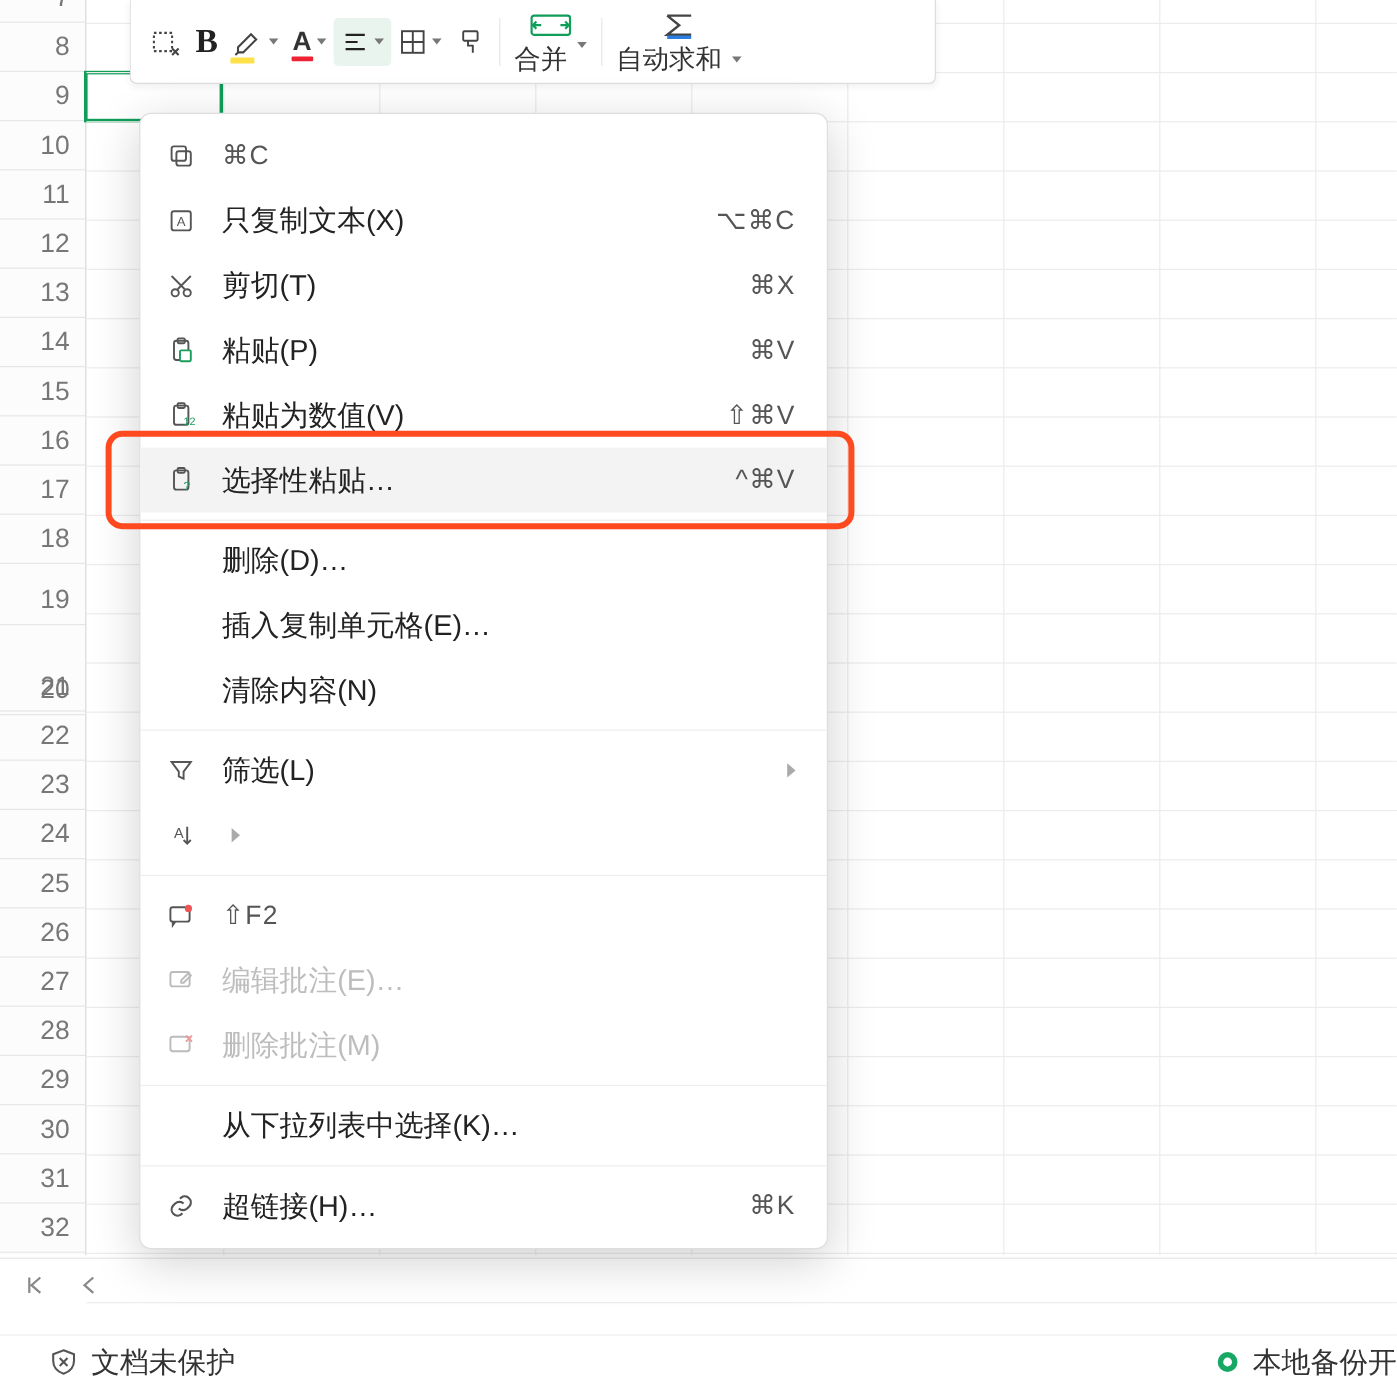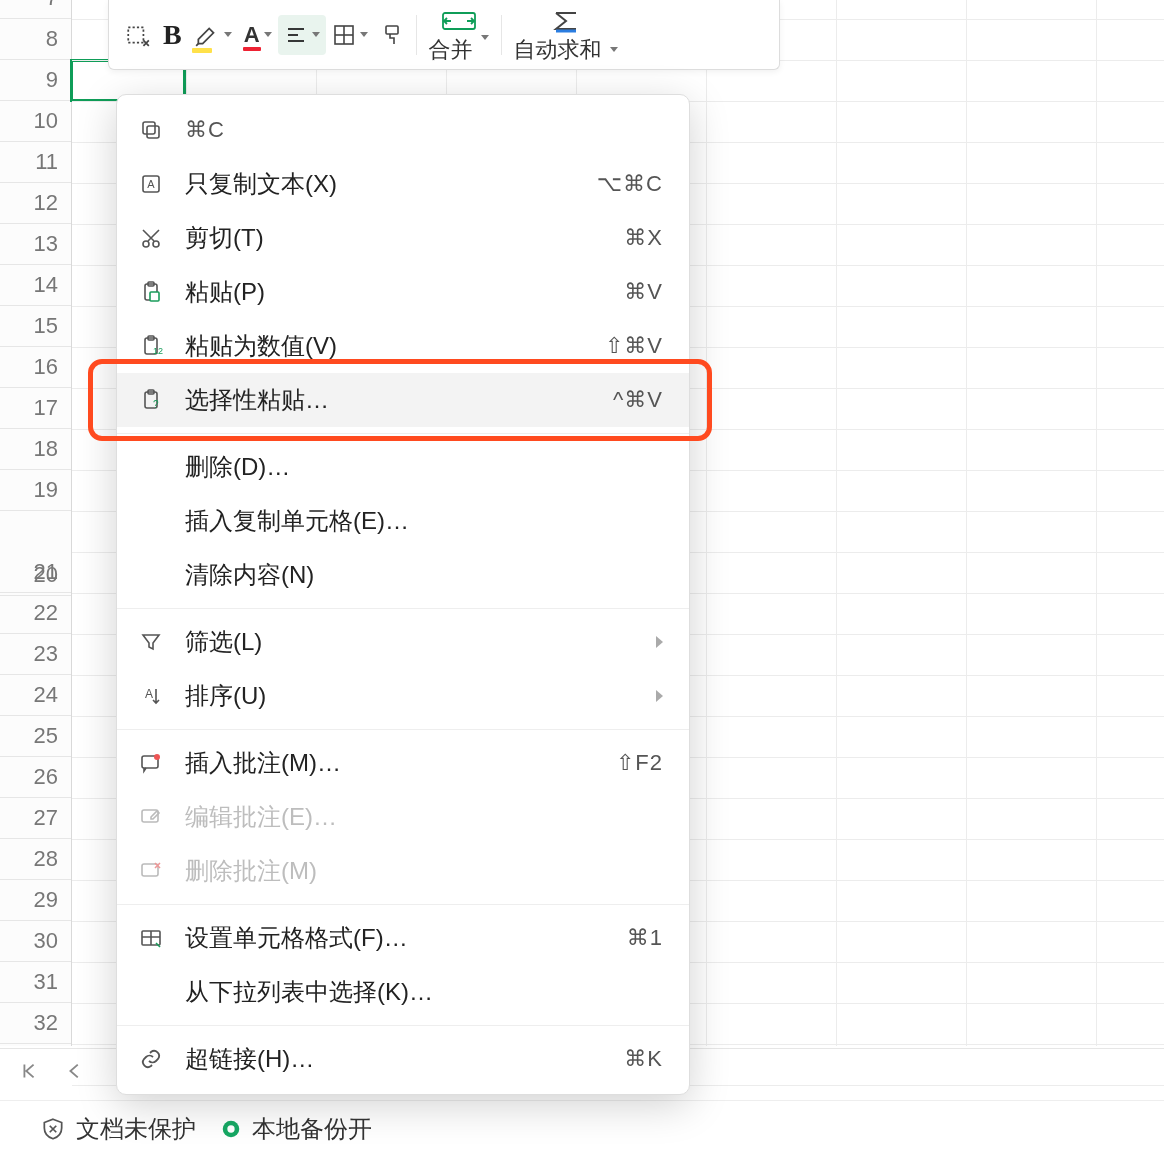--- a/index.html
+++ b/index.html
@@ -139,25 +139,26 @@
     position:absolute; left:0; bottom:64px; height:44px;
     display:flex; align-items:center; gap:24px;
     padding-left:18px;
     border-top:1px solid #e6e6e6;
     width:100%;
   }
   .sheetnav svg { display:block; }
 
   
   .status {
-    position:absolute; left:0; right:0; bottom:0; height:56px;
+    position:absolute; left:0; right:0; bottom:0; height:44px;
     display:flex; align-items:center; gap:24px;
     padding-left:40px;
     font-size:24px; color:#333;
     border-top:1px solid #eee;
+    justify-content:space-between;
   }
   .stat-item { display:flex; align-items:center; gap:10px; }
   .stat-item.green svg { color:#17a864; }
 </style>
 </head>
 <body>
 
 <div class="sheet">
   <div class="rowhdrs" id="rowhdrs">
       <div class="rowhdr" style="position: absolute; top: -22px; left: 0px; right: 0px;">7</div>
@@ -165,21 +166,21 @@
       <div class="rowhdr" style="position: absolute; top: 60px; left: 0px; right: 0px;">9</div>
       <div class="rowhdr" style="position: absolute; top: 101px; left: 0px; right: 0px;">10</div>
       <div class="rowhdr" style="position: absolute; top: 142px; left: 0px; right: 0px;">11</div>
       <div class="rowhdr" style="position: absolute; top: 183px; left: 0px; right: 0px;">12</div>
       <div class="rowhdr" style="position: absolute; top: 224px; left: 0px; right: 0px;">13</div>
       <div class="rowhdr" style="position: absolute; top: 265px; left: 0px; right: 0px;">14</div>
       <div class="rowhdr" style="position: absolute; top: 306px; left: 0px; right: 0px;">15</div>
       <div class="rowhdr" style="position: absolute; top: 347px; left: 0px; right: 0px;">16</div>
       <div class="rowhdr" style="position: absolute; top: 388px; left: 0px; right: 0px;">17</div>
       <div class="rowhdr" style="position: absolute; top: 429px; left: 0px; right: 0px;">18</div>
-      <div class="rowhdr" style="position: absolute; top: 470px; left: 0px; right: 0px;">19</div>
+      <div class="rowhdr" style="position: absolute; top: 480px; left: 0px; right: 0px;">19</div>
       <div class="rowhdr" style="position: absolute; top: 511px; left: 0px; right: 0px; margin-top: 44px;">20</div>
       <div class="rowhdr" style="position: absolute; top: 552px; left: 0px; right: 0px;">21</div>
       <div class="rowhdr" style="position: absolute; top: 593px; left: 0px; right: 0px;">22</div>
       <div class="rowhdr" style="position: absolute; top: 634px; left: 0px; right: 0px;">23</div>
       <div class="rowhdr" style="position: absolute; top: 675px; left: 0px; right: 0px;">24</div>
       <div class="rowhdr" style="position: absolute; top: 716px; left: 0px; right: 0px;">25</div>
       <div class="rowhdr" style="position: absolute; top: 757px; left: 0px; right: 0px;">26</div>
       <div class="rowhdr" style="position: absolute; top: 798px; left: 0px; right: 0px;">27</div>
       <div class="rowhdr" style="position: absolute; top: 839px; left: 0px; right: 0px;">28</div>
       <div class="rowhdr" style="position: absolute; top: 880px; left: 0px; right: 0px;">29</div>
@@ -385,33 +386,31 @@
       <span class="ctx-label">筛选(L)</span>
       <span class="ctx-sub"></span>
     </div>
     <div class="ctx-item">
       <span class="ctx-ico">
         <svg width="24" height="24" viewBox="0 0 24 24" fill="none" stroke="#555" stroke-width="1.6">
           <text x="6" y="14" font-size="12" fill="#555" stroke="none">A</text>
           <path d="M17 5v14M14 16l3 3 3-3"></path>
         </svg>
       </span>
-      <span class="ctx-label">排序(U)</span>
       <span class="ctx-sub"></span>
     </div>
     <div class="ctx-sep"></div>
     <div class="ctx-item">
       <span class="ctx-ico">
         <svg width="24" height="24" viewBox="0 0 24 24" fill="none" stroke="#555" stroke-width="1.6">
           <rect x="3" y="5" width="16" height="12" rx="2"></rect>
           <path d="M7 17l-2 3v-3"></path>
           <circle cx="18" cy="6" r="3" fill="#e55" stroke="none"></circle>
         </svg>
       </span>
-      <span class="ctx-label">插入批注(M)…</span>
       <span class="ctx-short">⇧F2</span>
     </div>
     <div class="ctx-item disabled">
       <span class="ctx-ico">
         <svg width="24" height="24" viewBox="0 0 24 24" fill="none" stroke="#bbb" stroke-width="1.6">
           <rect x="3" y="5" width="16" height="12" rx="2"></rect>
           <path d="M14 14l6-6-2-2-6 6v2h2z"></path>
         </svg>
       </span>
       <span class="ctx-label">编辑批注(E)…</span>
@@ -419,31 +418,20 @@
     <div class="ctx-item disabled">
       <span class="ctx-ico">
         <svg width="24" height="24" viewBox="0 0 24 24" fill="none" stroke="#bbb" stroke-width="1.6">
           <rect x="3" y="5" width="16" height="12" rx="2"></rect>
           <path d="M16 4l5 5M21 4l-5 5" stroke="#e99"></path>
         </svg>
       </span>
       <span class="ctx-label">删除批注(M)</span>
     </div>
     <div class="ctx-sep"></div>
-    <div class="ctx-item">
-      <span class="ctx-ico">
-        <svg width="24" height="24" viewBox="0 0 24 24" fill="none" stroke="#555" stroke-width="1.6">
-          <rect x="3" y="5" width="18" height="14" rx="1"></rect>
-          <path d="M3 11h18M12 5v14"></path>
-          <path d="M17 17l4 4" stroke="#1a9c5b"></path>
-        </svg>
-      </span>
-      <span class="ctx-label">设置单元格格式(F)…</span>
-      <span class="ctx-short">⌘1</span>
-    </div>
     <div class="ctx-item">
       <span class="ctx-ico"></span>
       <span class="ctx-label">从下拉列表中选择(K)…</span>
     </div>
     <div class="ctx-sep"></div>
     <div class="ctx-item">
       <span class="ctx-ico">
         <svg width="24" height="24" viewBox="0 0 24 24" fill="none" stroke="#555" stroke-width="1.8">
           <path d="M10 14a5 5 0 0 0 7 0l2-2a5 5 0 0 0-7-7l-1 1"></path>
           <path d="M14 10a5 5 0 0 0-7 0l-2 2a5 5 0 0 0 7 7l1-1"></path>

